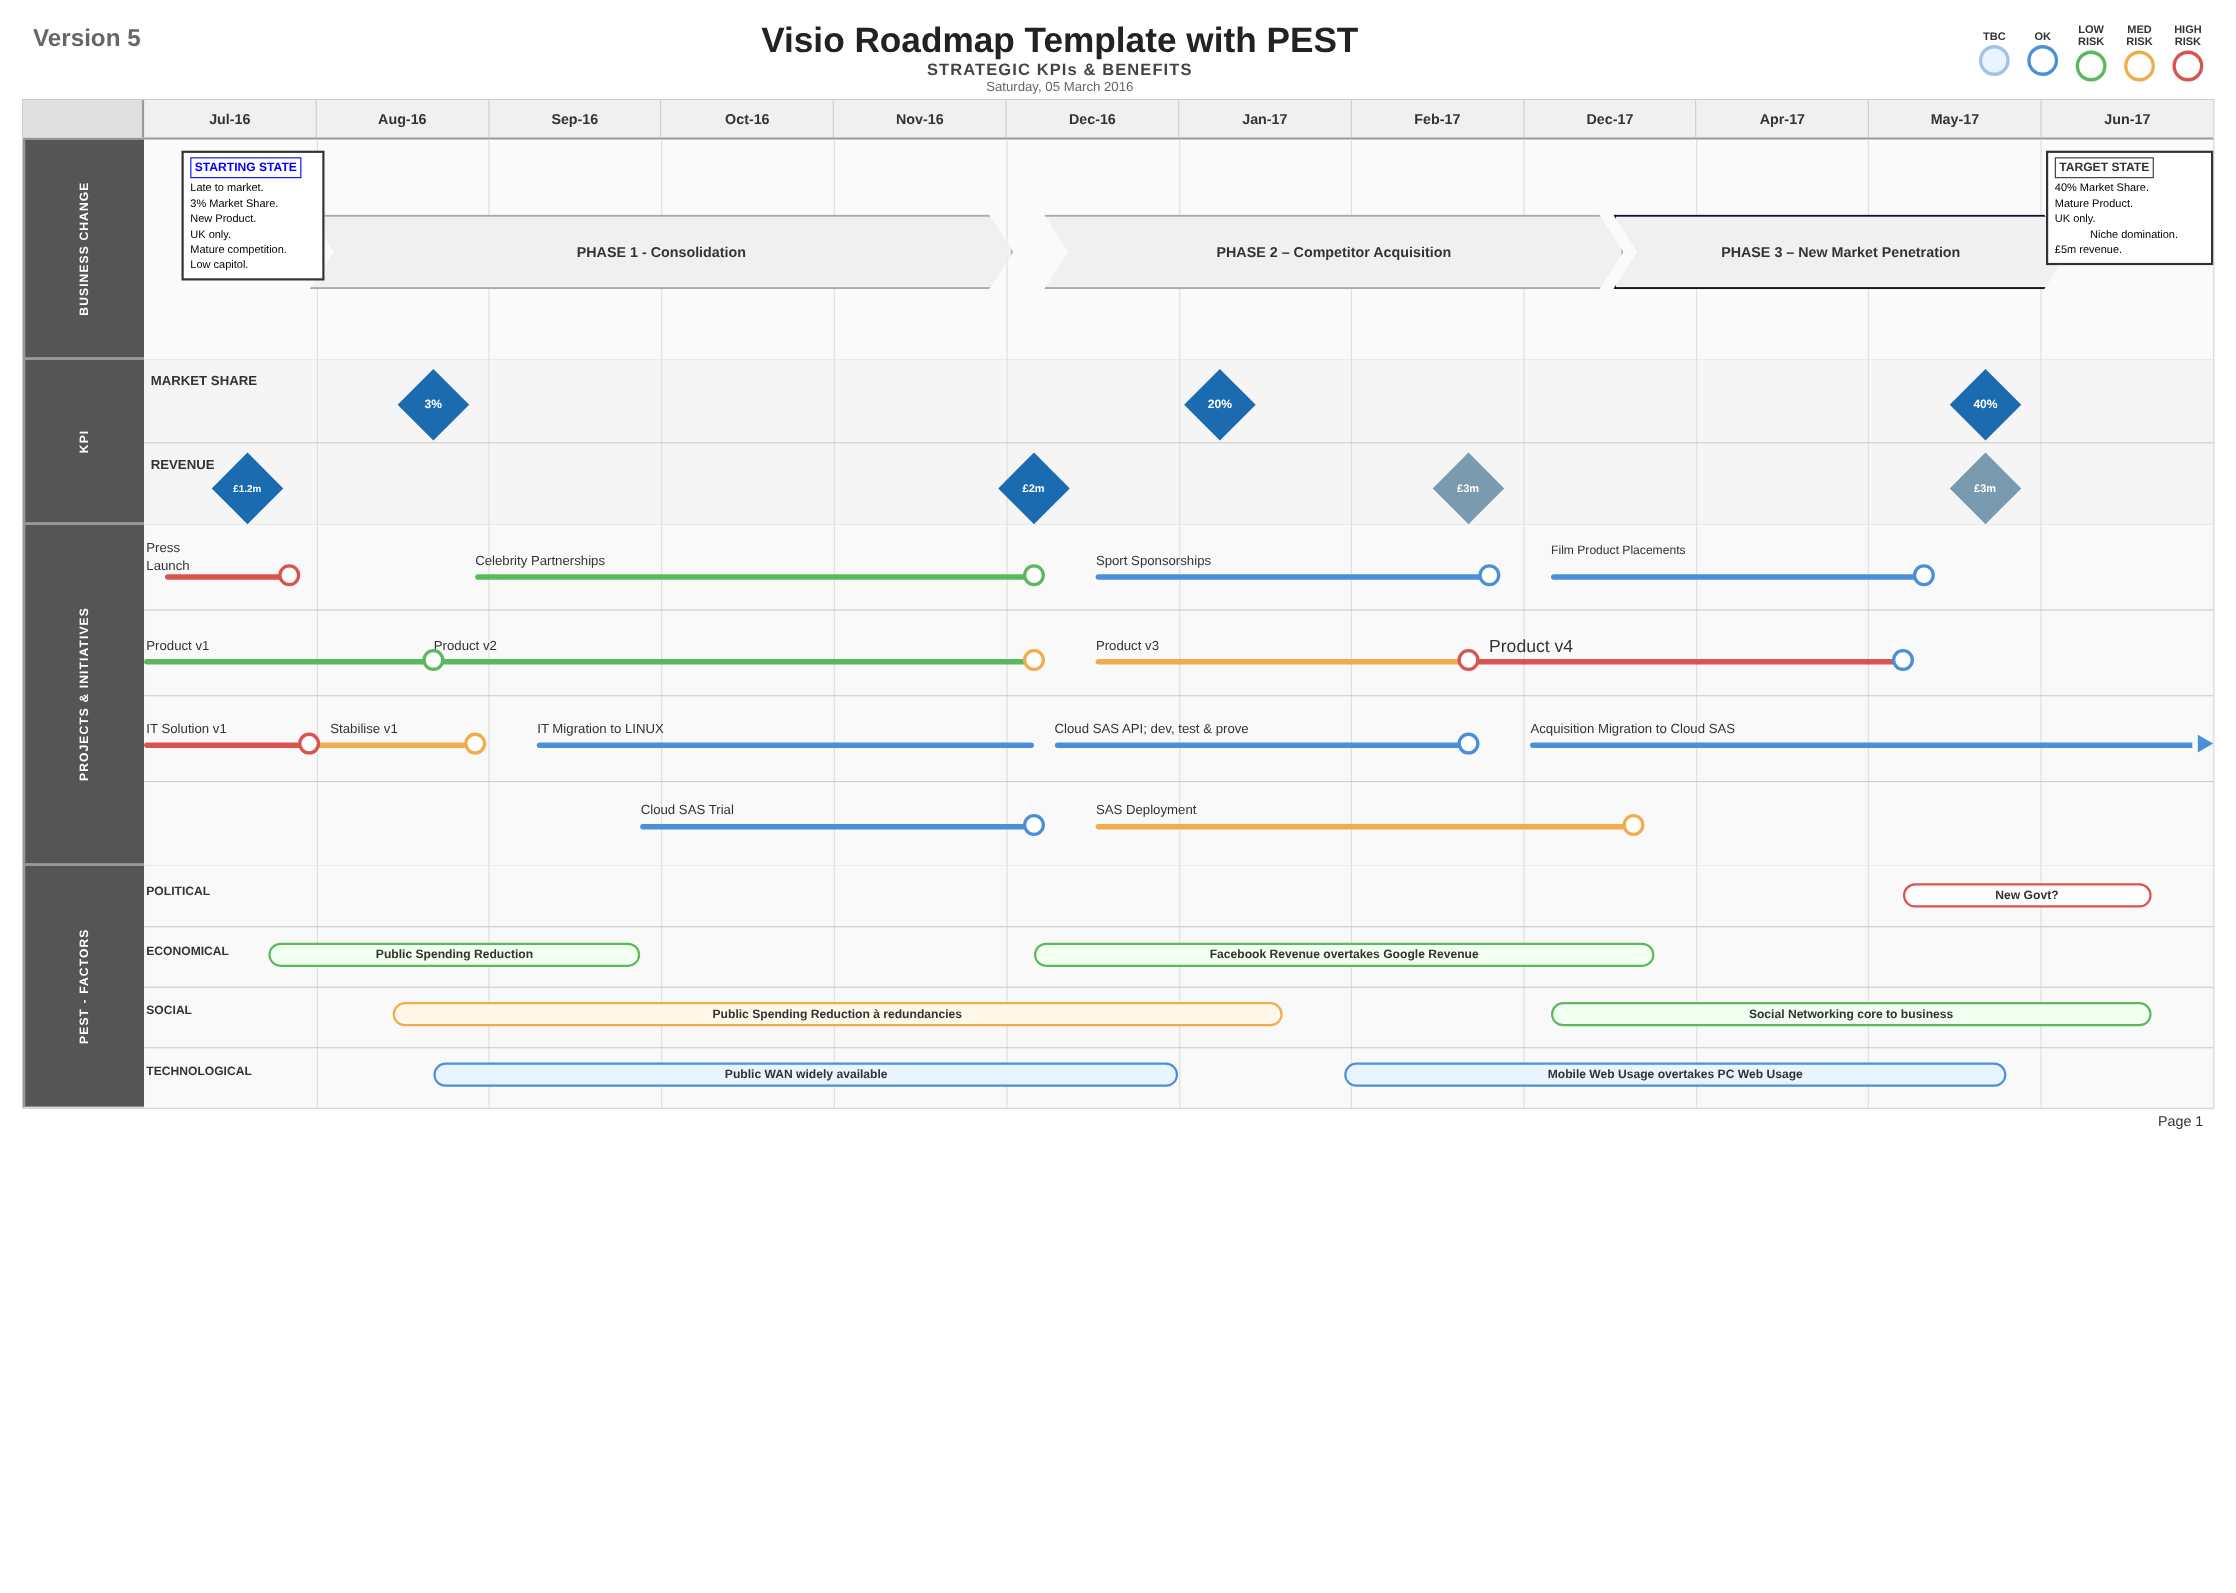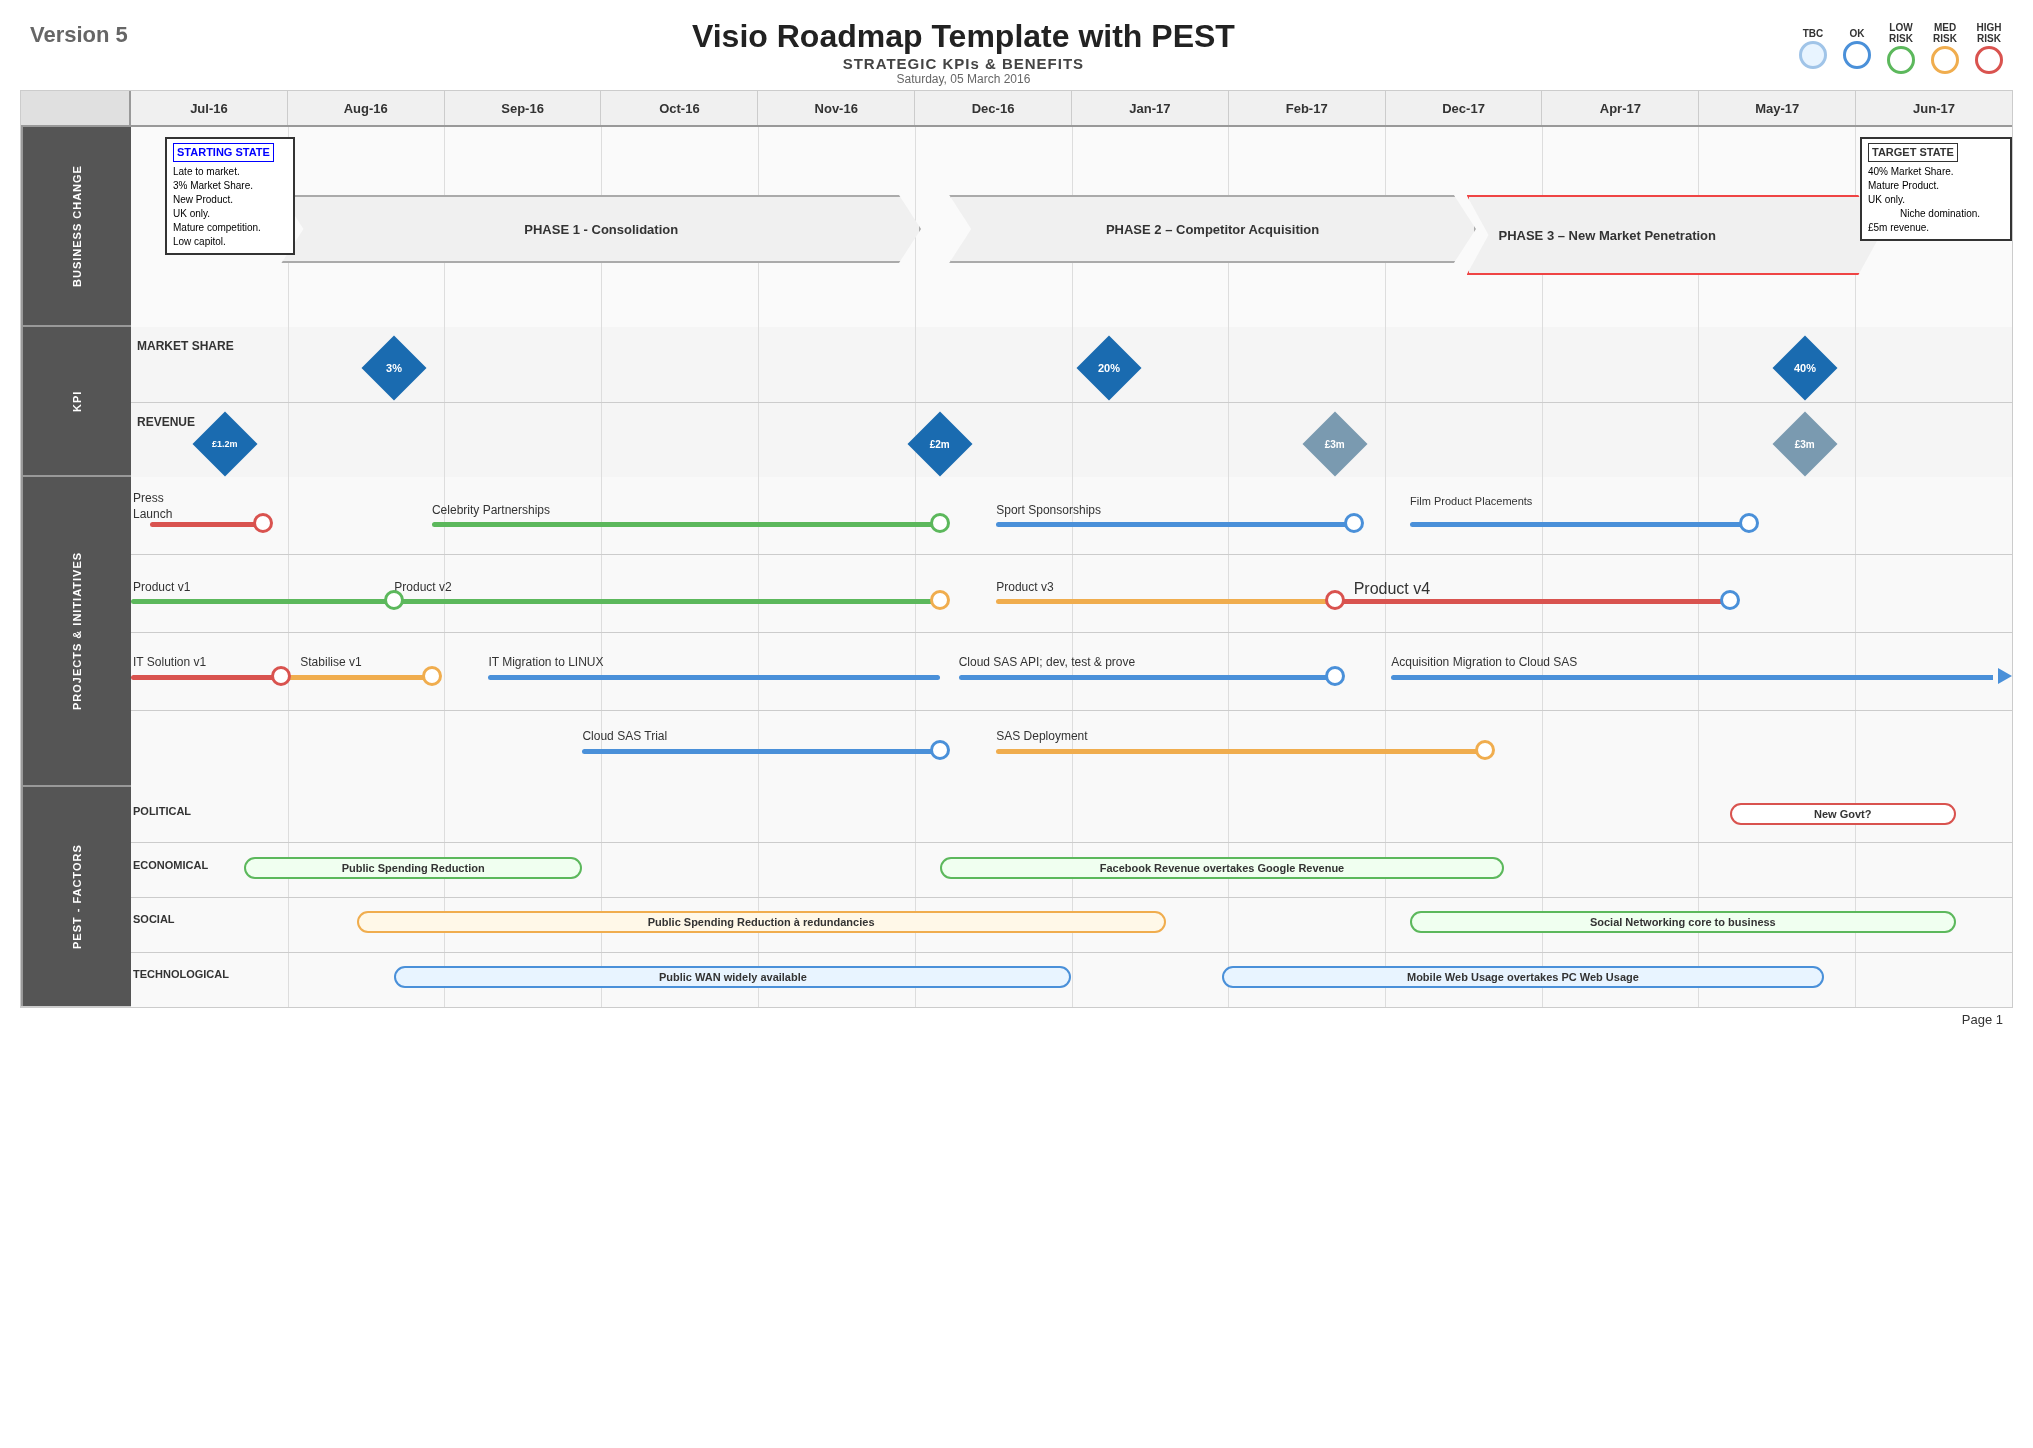--- a/index.html
+++ b/index.html
@@ -287,21 +287,21 @@
         <div style="position:absolute; top:68px; left:8%; width:34%; height:68px; background:#f0f0f0; border:2px solid #aaa; display:flex; align-items:center; justify-content:center;
           clip-path: polygon(0 0, calc(100% - 22px) 0, 100% 50%, calc(100% - 22px) 100%, 0 100%, 22px 50%);">
           <span style="font-size:13px;font-weight:bold;color:#333;padding:0 30px;text-align:center;">PHASE 1 - Consolidation</span>
         </div>
 
         <div style="position:absolute; top:68px; left:43.5%; width:28%; height:68px; background:#f0f0f0; border:2px solid #aaa; display:flex; align-items:center; justify-content:center;
           clip-path: polygon(0 0, calc(100% - 22px) 0, 100% 50%, calc(100% - 22px) 100%, 0 100%, 22px 50%);">
           <span style="font-size:13px;font-weight:bold;color:#333;padding:0 30px;text-align:center;">PHASE 2 – Competitor Acquisition</span>
         </div>
 
-        <div style="position:absolute; top:68px; left:71%; width:22%; height:80px; background:#f0f0f0; border:2px solid #ef4444; display:flex; align-items:center; 
+        <div style="position:absolute; top:68px; left:71%; width:22%; height:68px; background:#f0f0f0; border:2px solid #0f172a; display:flex; align-items:center; justify-content:center;
           clip-path: polygon(0 0, calc(100% - 22px) 0, 100% 50%, calc(100% - 22px) 100%, 0 100%, 22px 50%);">
           <span style="font-size:13px;font-weight:bold;color:#333;padding:0 30px;text-align:center;">PHASE 3 – New Market Penetration</span>
         </div>
 
         <div style="position:absolute;top:100px;left:8%;width:1px;height:4px;background:#aaa;"></div>
       </div>
     </div>
 
     <div class="section-row" style="height:150px; border-bottom:2px solid #999;">
       <div class="section-label">KPI</div>

